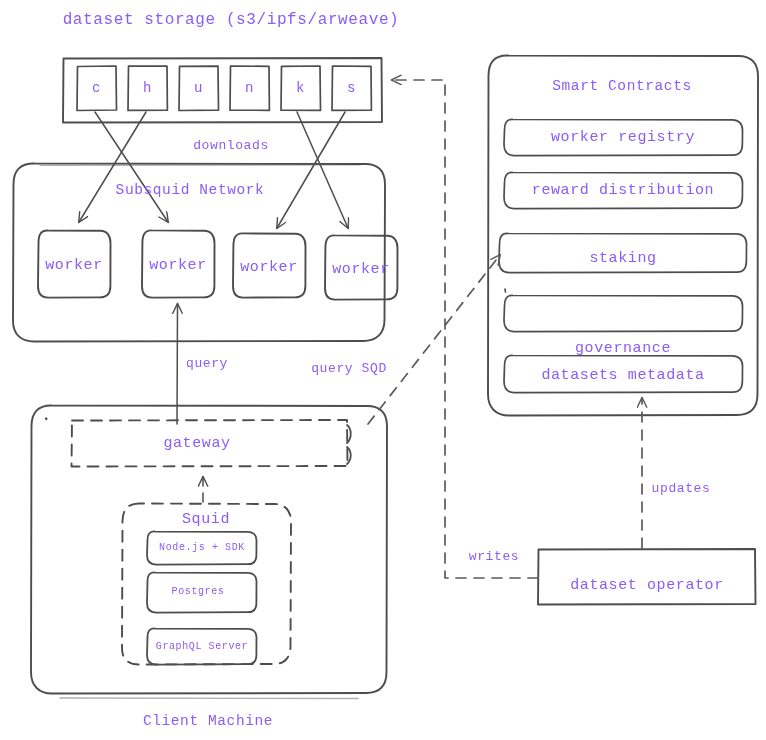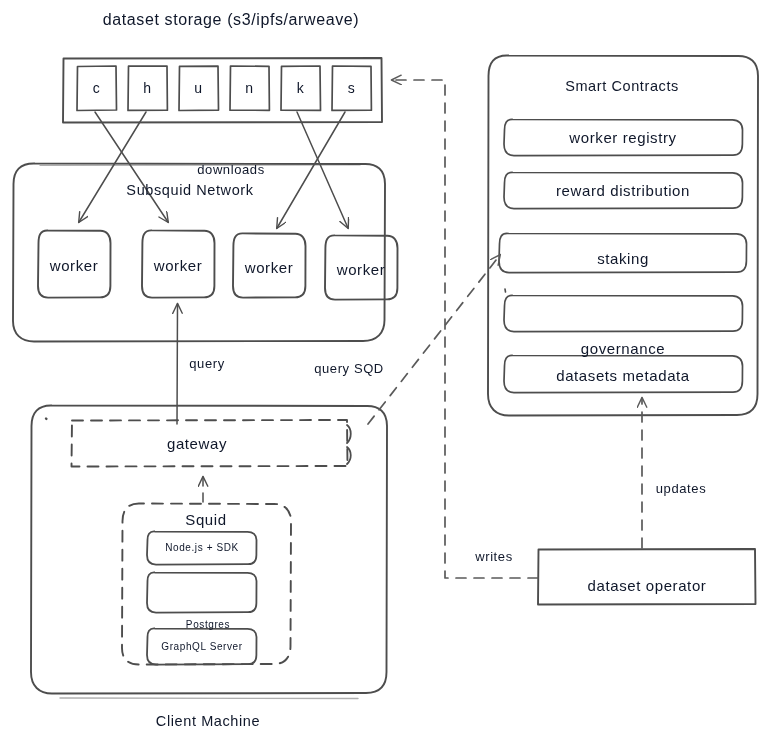--- a/index.html
+++ b/index.html
@@ -6,22 +6,22 @@
   html,body{margin:0;padding:0;background:#ffffff;}
   body{
     width:766px;height:740px;position:relative;overflow:hidden;
     font-family:"DejaVu Sans","Liberation Sans",sans-serif;
     color:#3f3f3f;
   }
   #stage{position:absolute;left:0;top:0;width:766px;height:740px;}
   svg#art{position:absolute;left:0;top:0;width:766px;height:740px;}
   .lbl{
     position:absolute;
-    font-family:Liberation Sans, sans-serif;
-    color:#0f172a;
+    font-family:Liberation Mono, monospace;
+    color:#8b5cf6;
     white-space:nowrap;
     text-align:center;
     letter-spacing:0.6px;
     line-height:1;
     user-select:none;
   }
   .lbl.ctr{transform:translate(-50%,-50%);}
   .t-title{font-size:16px;}
   .t-group{font-size:14.5px;}
   .t-node{font-size:15px;}
@@ -163,21 +163,21 @@
 
   <div class="lbl ctr t-title" style="left:231px;top:20px;">dataset storage (s3/ipfs/arweave)</div>
 
   <div class="lbl ctr t-chunk" style="left:96.5px;top:88px;">c</div>
   <div class="lbl ctr t-chunk" style="left:147.5px;top:88px;">h</div>
   <div class="lbl ctr t-chunk" style="left:198.5px;top:88px;">u</div>
   <div class="lbl ctr t-chunk" style="left:249.5px;top:88px;">n</div>
   <div class="lbl ctr t-chunk" style="left:300.5px;top:88px;">k</div>
   <div class="lbl ctr t-chunk" style="left:351.5px;top:88px;">s</div>
 
-  <div class="lbl ctr t-edge" style="left:231px;top:145px;margin-top:24px;">downloads</div>
+  <div class="lbl ctr t-edge" style="left:231px;top:145px;">downloads</div>
 
   <div class="lbl ctr t-group" style="left:190px;top:190px;">Subsquid Network</div>
 
   <div class="lbl ctr t-node" style="left:74px;top:265px;">worker</div>
   <div class="lbl ctr t-node" style="left:178px;top:265px;">worker</div>
   <div class="lbl ctr t-node" style="left:269px;top:267px;">worker</div>
   <div class="lbl ctr t-node" style="left:361px;top:269px;">worker</div>
 
   <div class="lbl ctr t-edge" style="left:207px;top:363px;">query</div>
 
@@ -189,21 +189,21 @@
   <div class="lbl ctr t-node" style="left:623px;top:190px;">reward distribution</div>
   <div class="lbl ctr t-node" style="left:623px;top:258px;">staking</div>
   <div class="lbl ctr t-node" style="left:623px;top:318px;margin-top:30px;">governance</div>
   <div class="lbl ctr t-node" style="left:623px;top:375px;">datasets metadata</div>
 
   <div class="lbl ctr t-node" style="left:197px;top:443px;">gateway</div>
 
   <div class="lbl ctr t-node" style="left:206px;top:519px;">Squid</div>
 
   <div class="lbl ctr t-small" style="left:202px;top:548px;">Node.js + SDK</div>
-  <div class="lbl ctr t-small" style="left:208px;top:592px;margin-top:33px;">Postgres</div>
+  <div class="lbl ctr t-small" style="left:198px;top:592px;">Postgres</div>
   <div class="lbl ctr t-small" style="left:202px;top:647px;">GraphQL Server</div>
 
   <div class="lbl ctr t-group" style="left:208px;top:721px;">Client Machine</div>
 
   <div class="lbl ctr t-node" style="left:647px;top:585px;">dataset operator</div>
 
   <div class="lbl ctr t-edge" style="left:681px;top:488px;">updates</div>
 
   <div class="lbl ctr t-edge" style="left:494px;top:556px;">writes</div>
 

